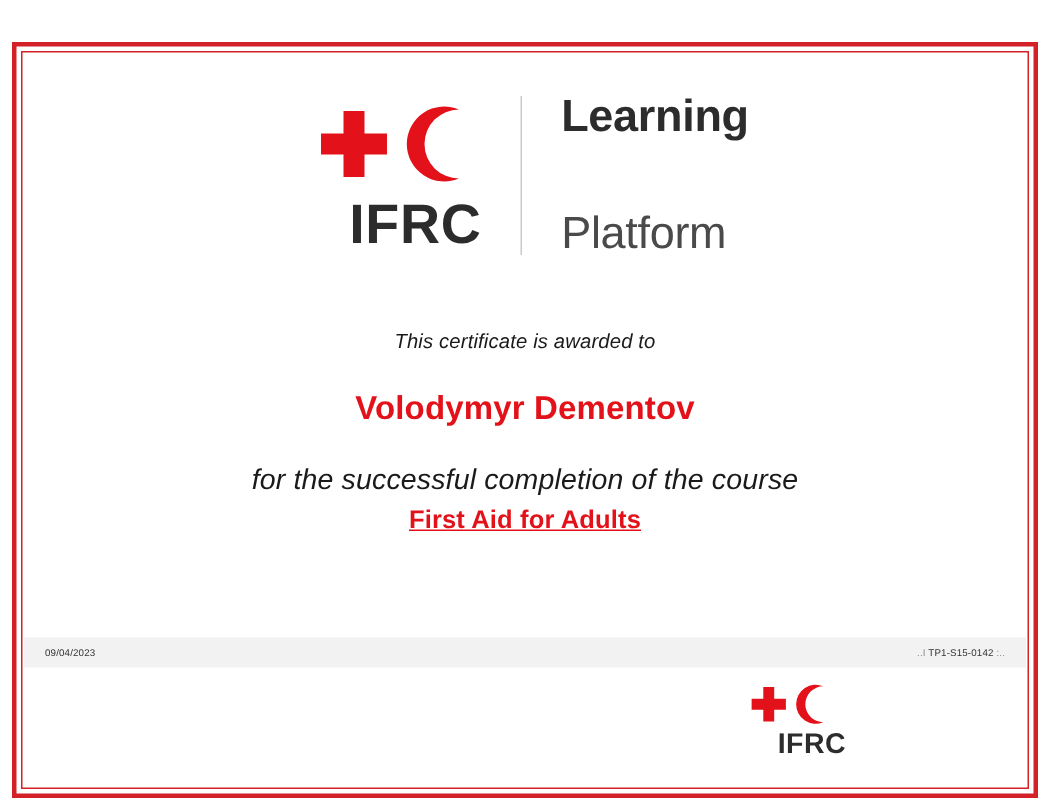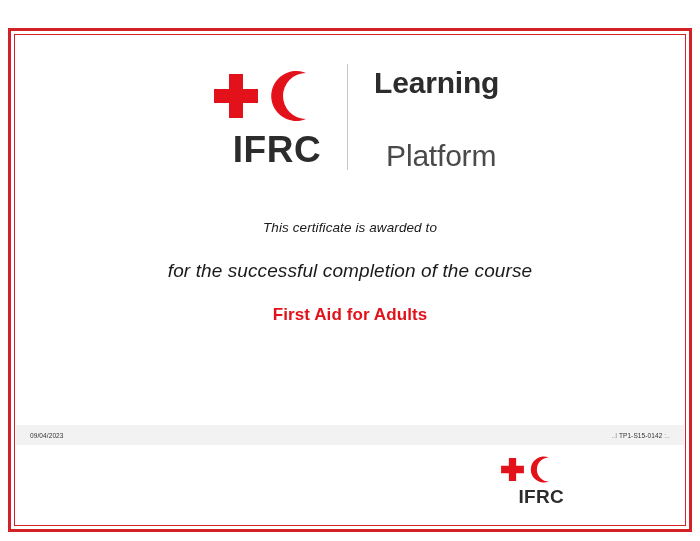--- a/index.html
+++ b/index.html
@@ -94,40 +94,39 @@
 
   .divider {
     width: 1px;
     background: #c9c9c9;
     margin: 2px 0 2px 0;
   }
 
   .lp-text {
     display: flex;
     flex-direction: column;
-    justify-content: flex-end;
+    justify-content: space-between;
     padding-left: 26px;
     gap: 40px;
   }
 
   .lp-learning {
     font-size: 30px;
     font-weight: bold;
     color: #2c2c2c;
     line-height: 1.08;
     letter-spacing: -0.2px;
   }
 
   .lp-platform {
     font-size: 30px;
     font-weight: 300;
     color: #4a4a4a;
     line-height: 1.08;
     letter-spacing: -0.2px;
-    margin-left: 12px;
   }
 
   
   .body-block {
     text-align: center;
     margin-top: 48px;
   }
 
   .awarded-line {
     font-size: 13.5px;
@@ -149,22 +148,23 @@
     font-style: italic;
     color: #1a1a1a;
     margin-top: 25px;
     letter-spacing: 0.1px;
   }
 
   .course-title {
     font-size: 17px;
     font-weight: bold;
     color: #e3121a;
-    margin-top: 23px;
-    letter-spacing: 0.1px;
+    margin-top: 5px;
+    letter-spacing: 0.1px;
+    text-decoration: underline;
   }
 
   
   .footer-bar {
     position: absolute;
     left: 0;
     right: 0;
     top: 389px;
     height: 20px;
     background: #f2f2f2;
@@ -242,20 +242,21 @@
           <div class="lp-learning">Learning</div>
           <div class="lp-platform">Platform</div>
         </div>
 
       </div>
     </div>
 
     <div class="body-block">
       <div class="awarded-line">This certificate is awarded to</div>
 
+      <div class="recipient-name">Volodymyr Dementov</div>
 
       <div class="completion-line">for the successful completion of the course</div>
 
       <div class="course-title">First Aid for Adults</div>
     </div>
 
     <div class="footer-bar">
       <div class="footer-date">09/04/2023</div>
       <div class="footer-code">
         <span class="tick">..I</span>

